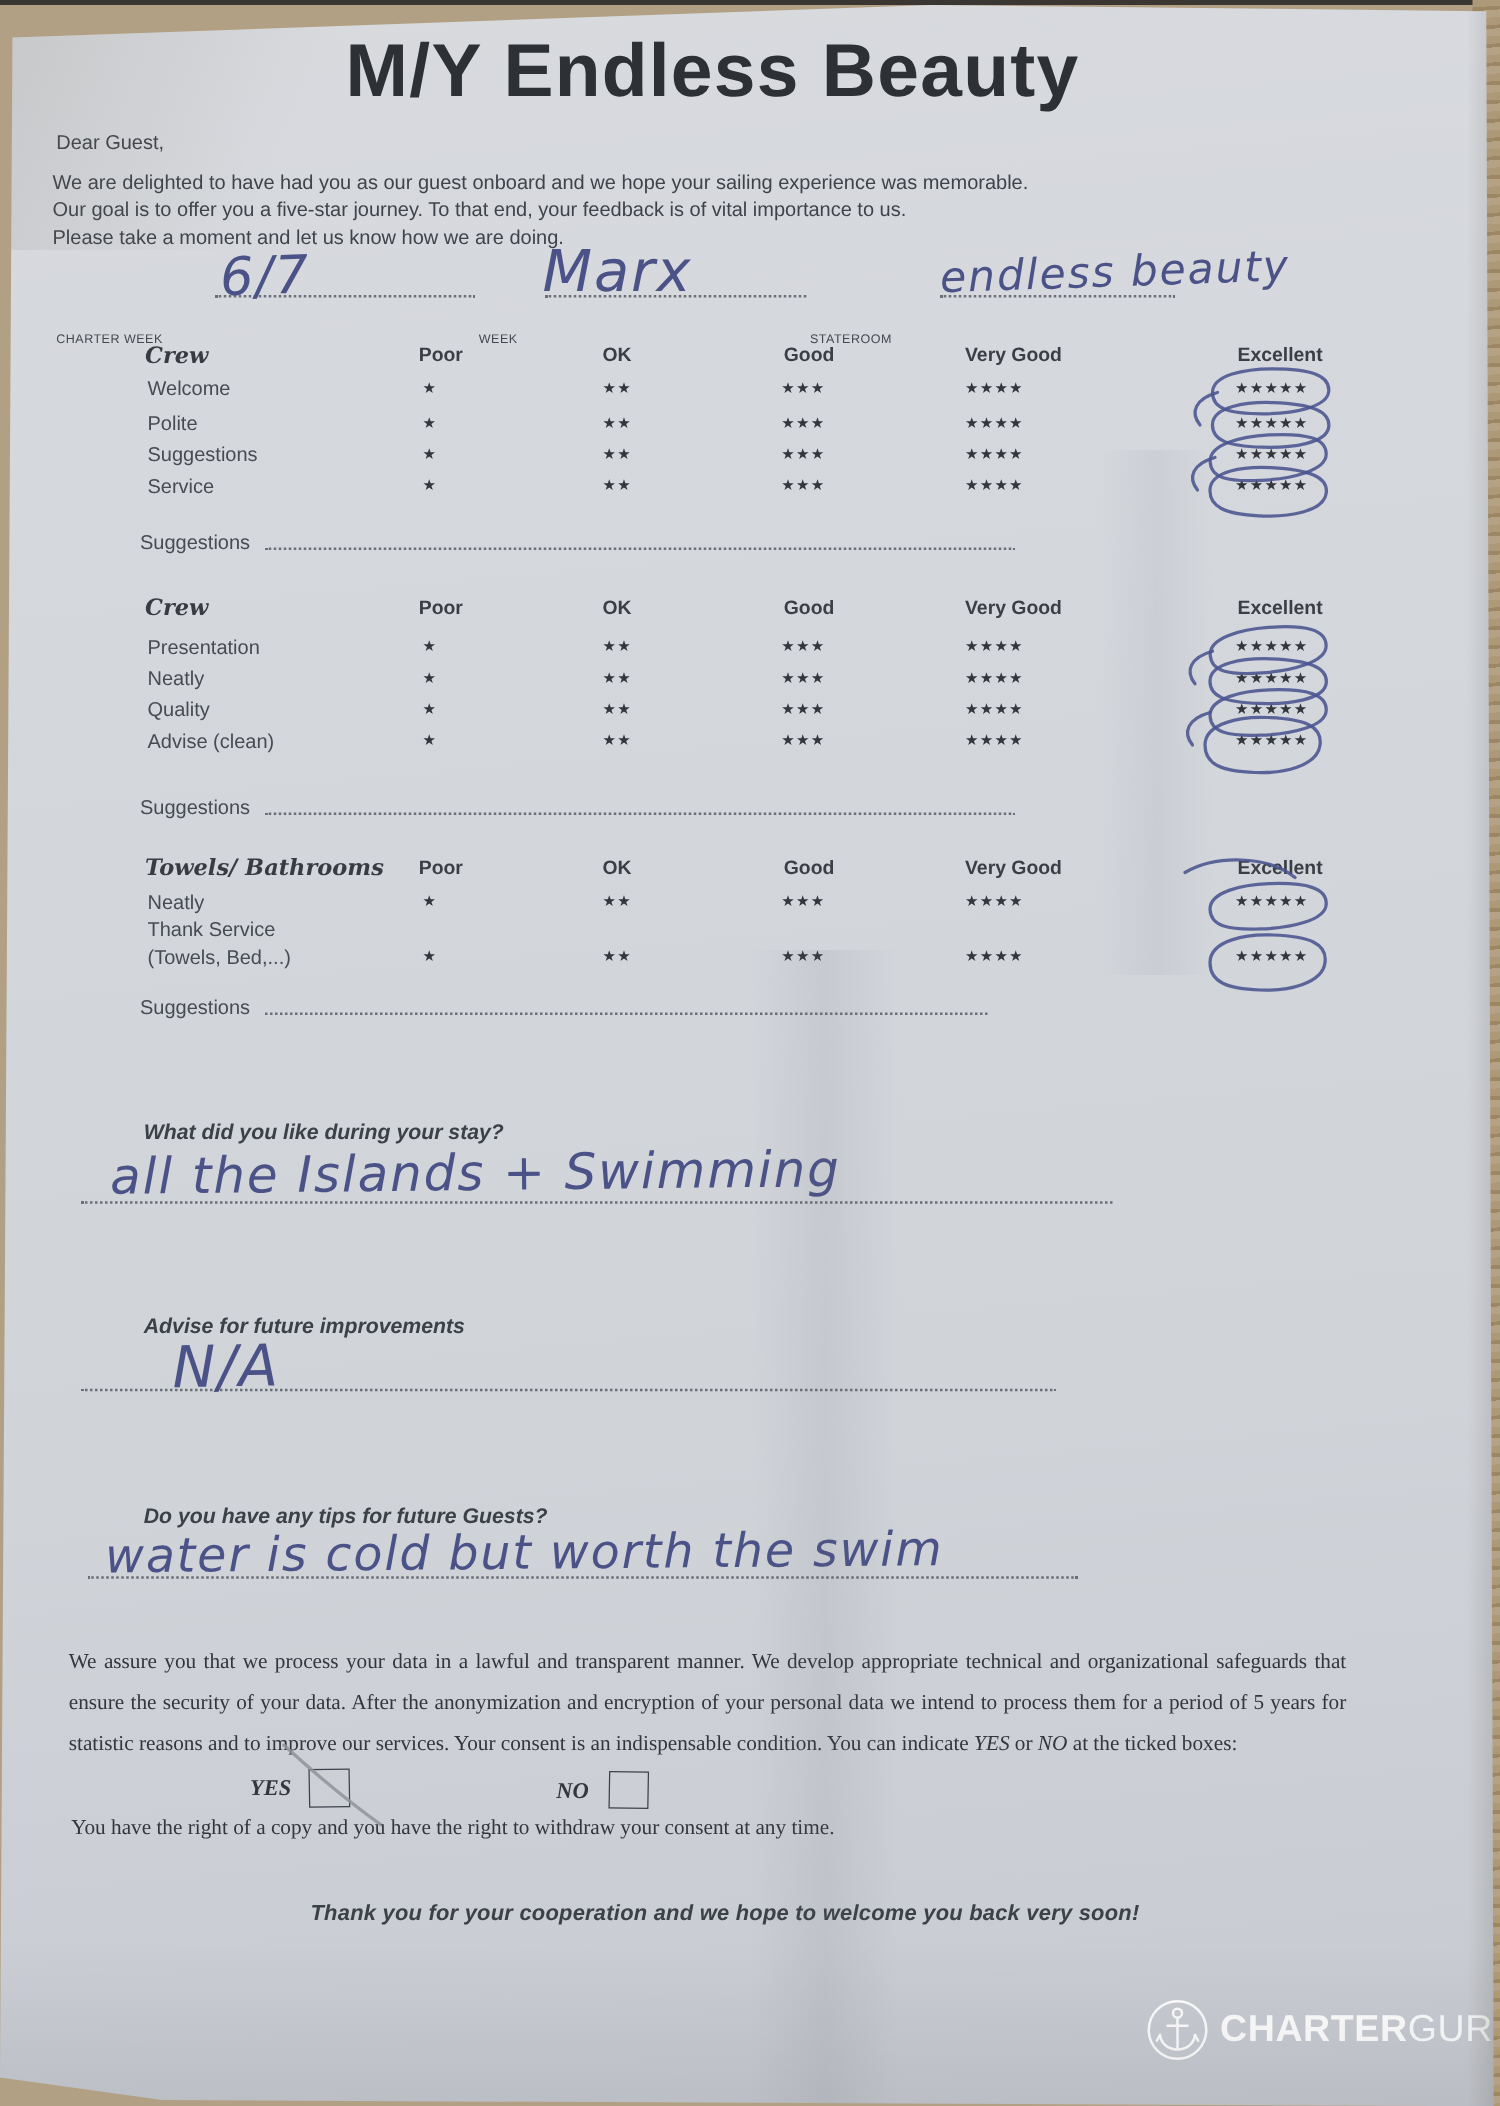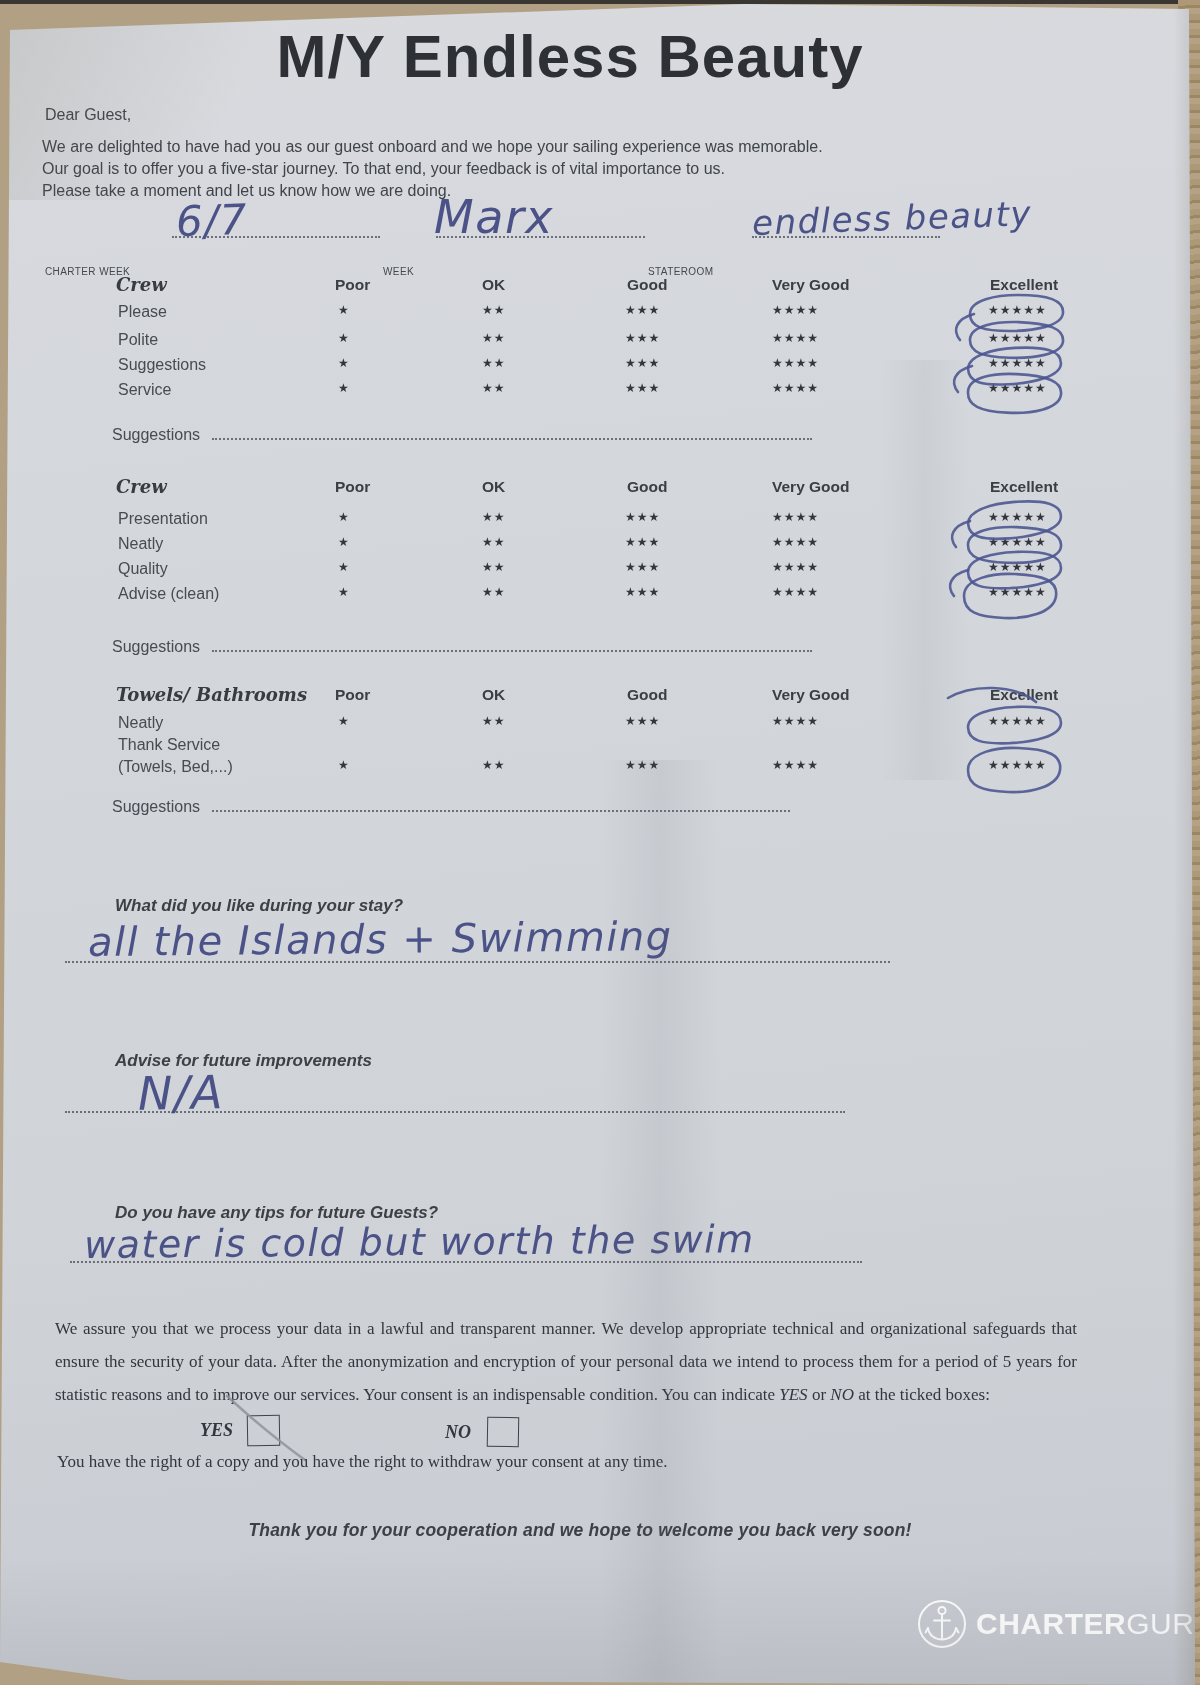--- a/index.html
+++ b/index.html
@@ -89,21 +89,21 @@
     <div class="abs" style="left:0;top:276px;width:100%;height:22px">
       <span class="abs sec-title" style="left:116px;top:-2px">Crew</span>
       <span class="col-h h1">Poor</span>
       <span class="col-h h2">OK</span>
       <span class="col-h h3">Good</span>
       <span class="col-h h4">Very Good</span>
       <span class="col-h h5">Excellent</span>
     </div>
 
     <div class="abs" style="left:0;top:303px;width:100%;height:22px">
-      <span class="rlab">Please</span>
+      <span class="rlab">Welcome</span>
       <span class="st c1">★</span>
       <span class="st c2">★★</span>
       <span class="st c3">★★★</span>
       <span class="st c4">★★★★</span>
       <span class="st c5">★★★★★</span>
     </div>
     <div class="abs" style="left:0;top:331px;width:100%;height:22px">
       <span class="rlab">Polite</span>
       <span class="st c1">★</span>
       <span class="st c2">★★</span>

